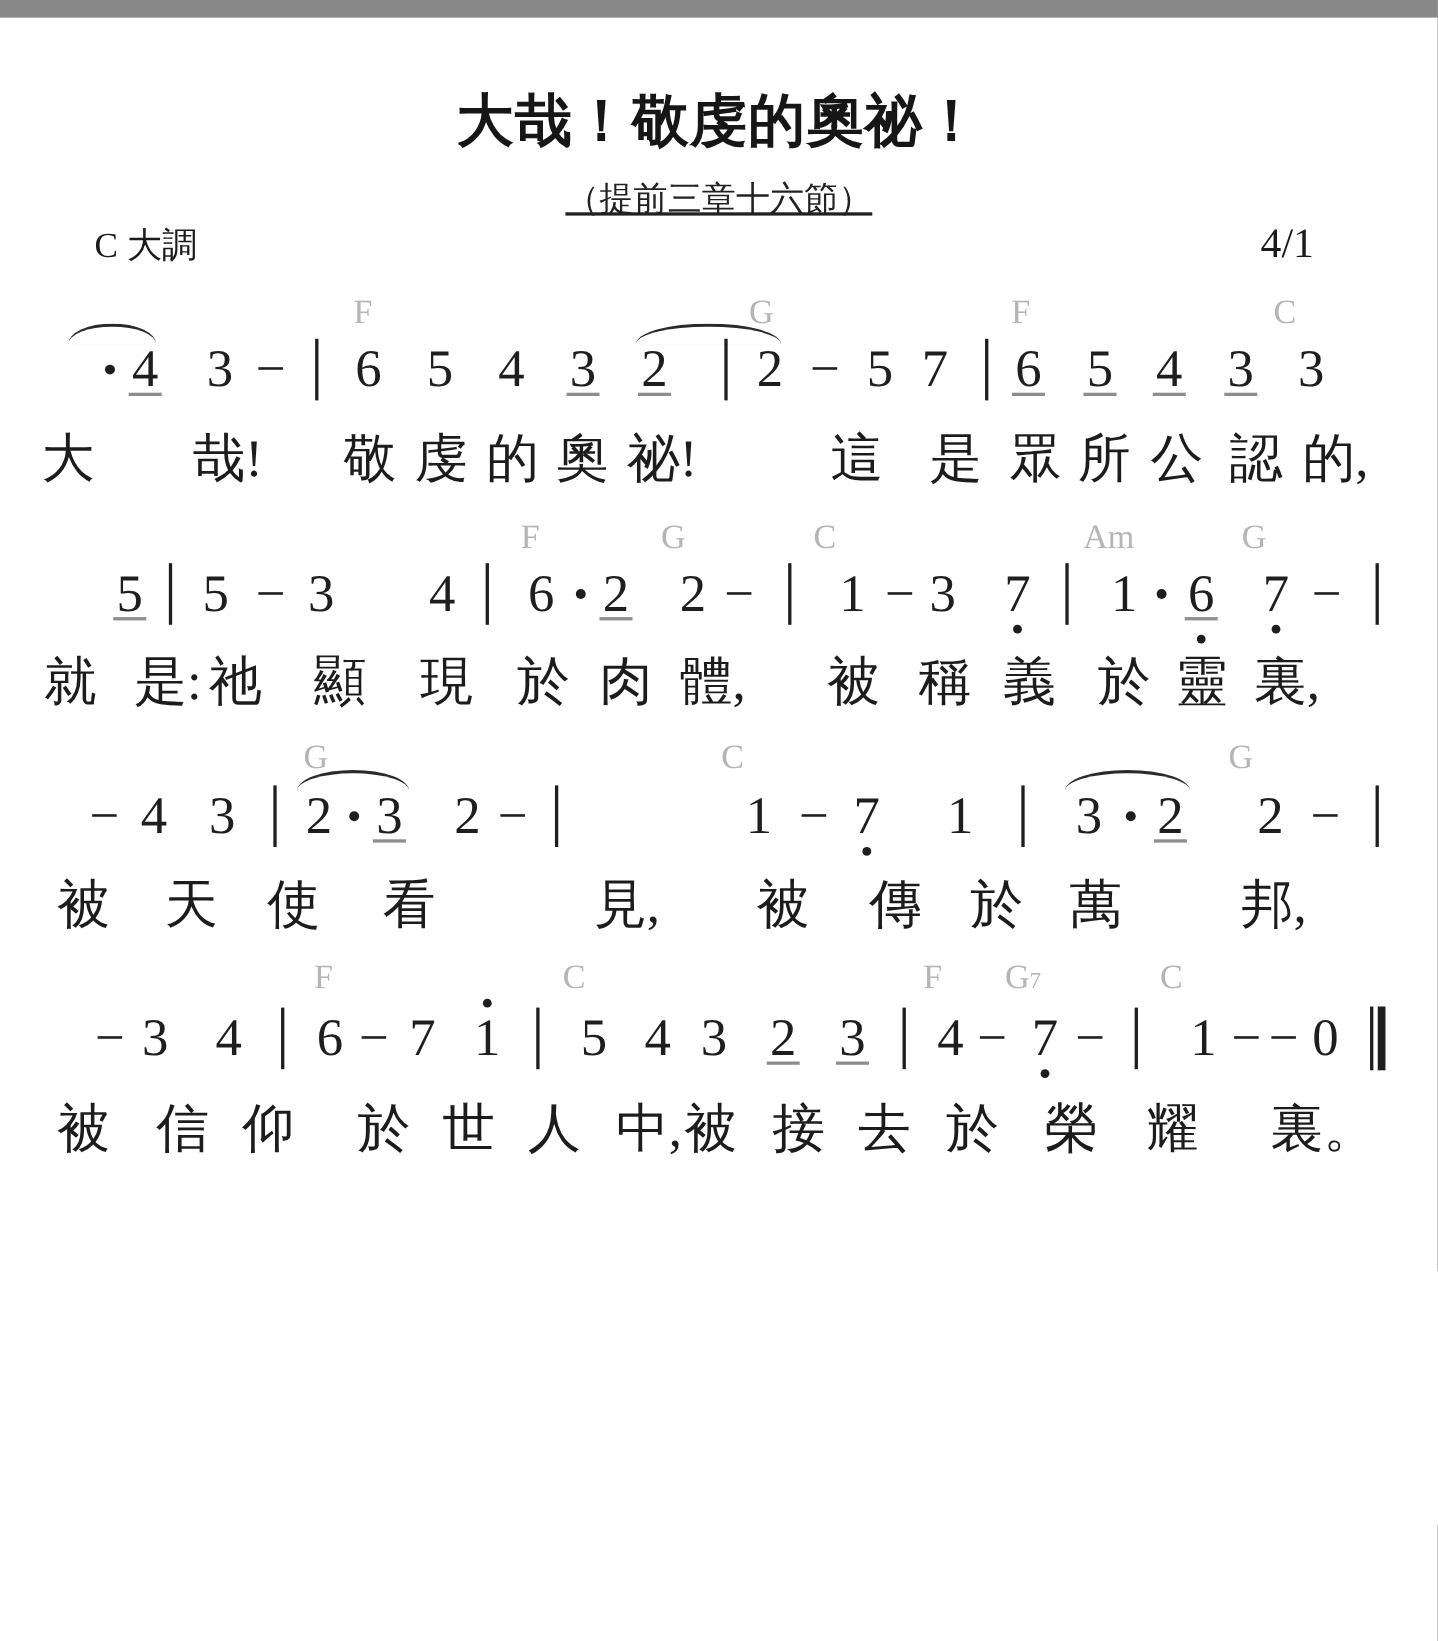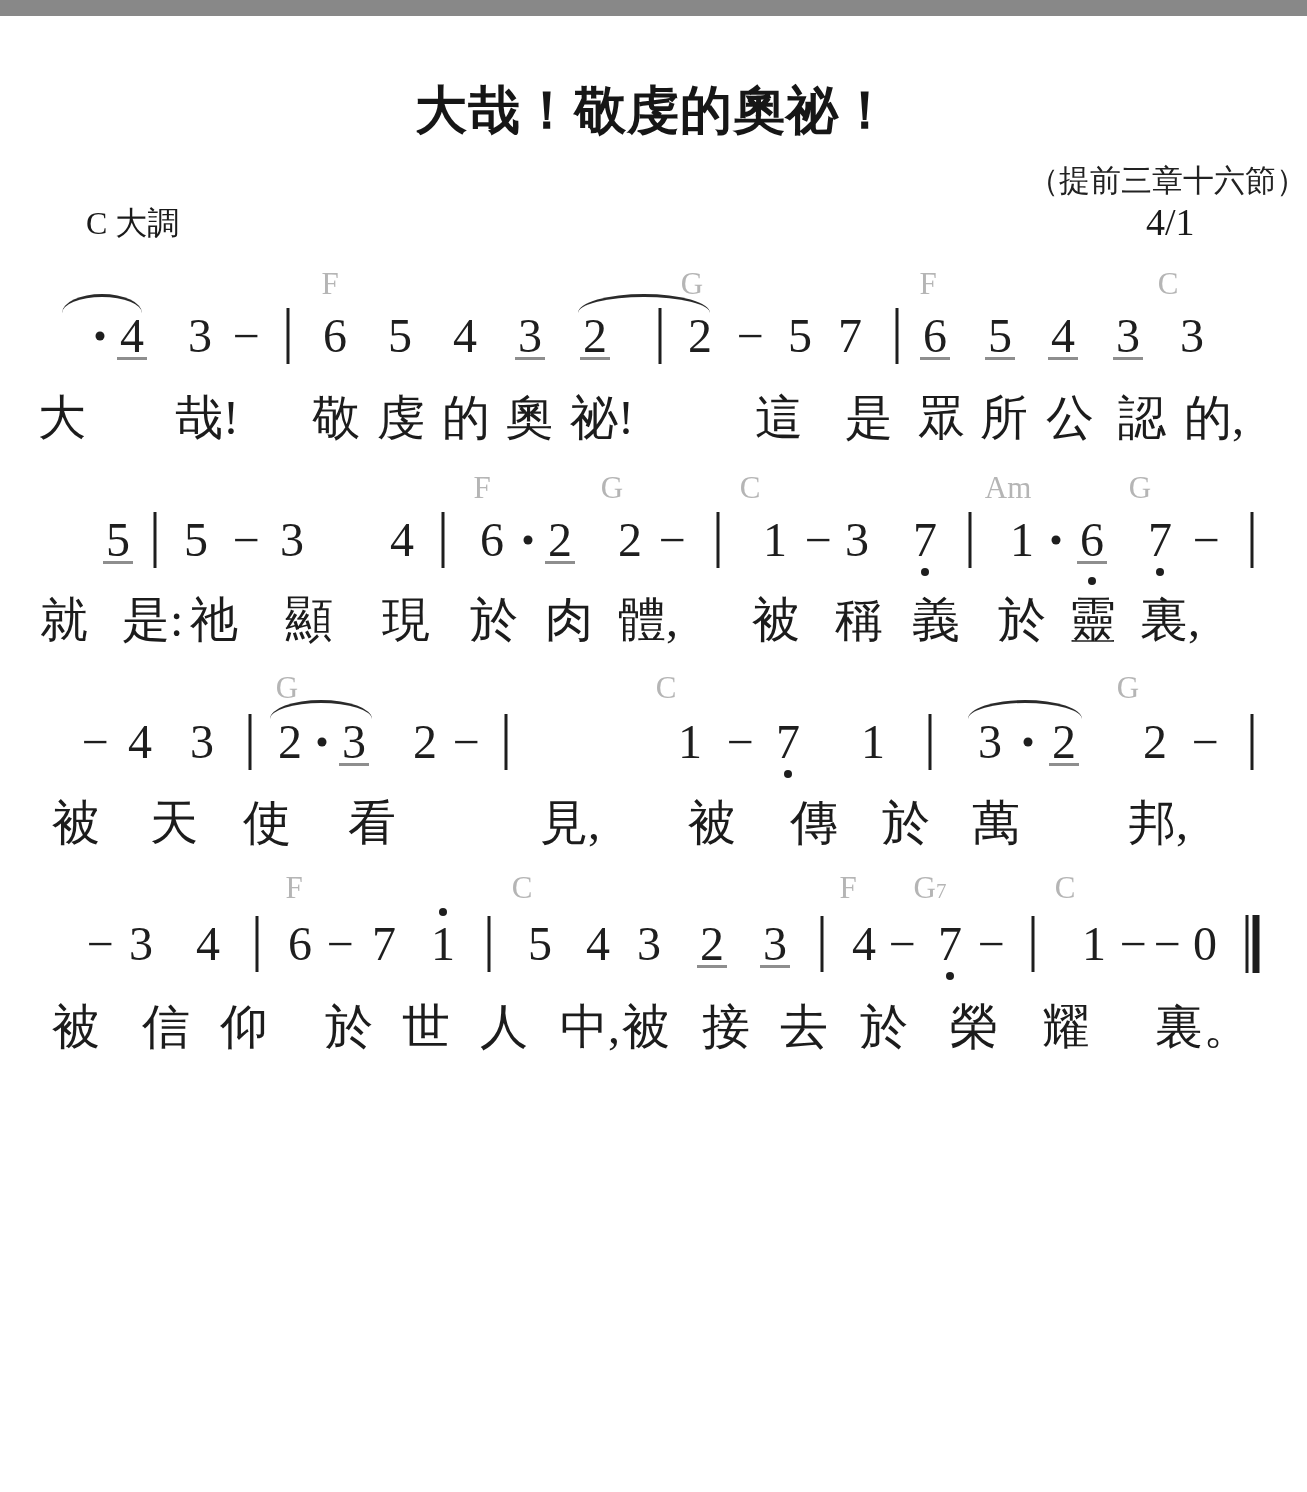--- a/index.html
+++ b/index.html
@@ -14,21 +14,21 @@
   }
   .title{
     position:absolute;left:0;top:66px;width:100%;
     text-align:center;margin:0;
     font-family:"Liberation Sans", sans-serif;
     font-weight:bold;font-size:52px;line-height:1.1;
     letter-spacing:1px;color:#161616;
   }
   .subtitle{
     position:absolute;left:0;top:148px;width:100%;
-    text-align:right;font-size:31px;line-height:1.1;color:#222;
+    text-align:center;font-size:31px;line-height:1.1;color:#222;text-decoration:underline;
   }
   .keysig{
     position:absolute;left:86px;top:190px;
     font-size:32px;line-height:1.1;color:#1a1a1a;
   }
   .timesig{
     position:absolute;left:1146px;top:186px;
     font-size:38px;line-height:1.1;color:#1a1a1a;
   }
   .chord{

